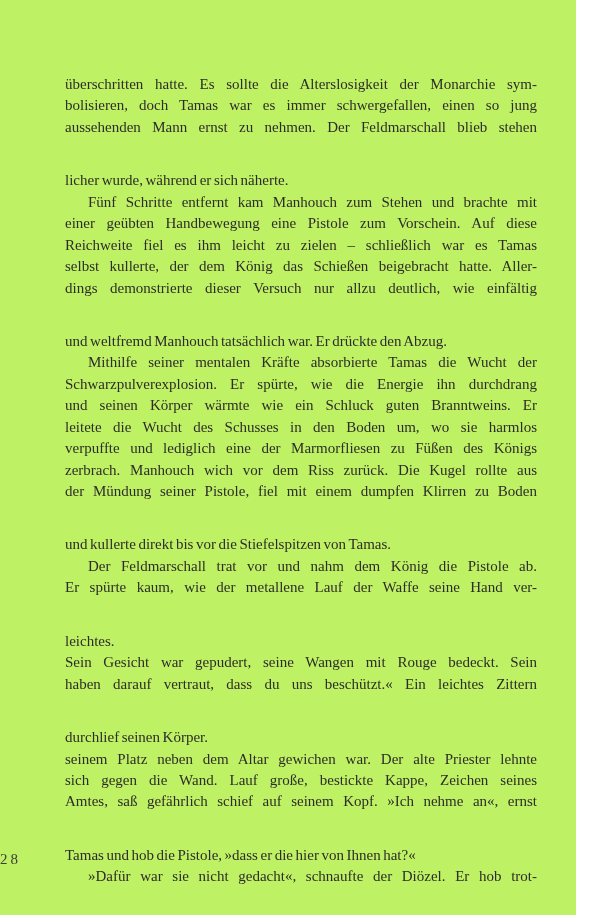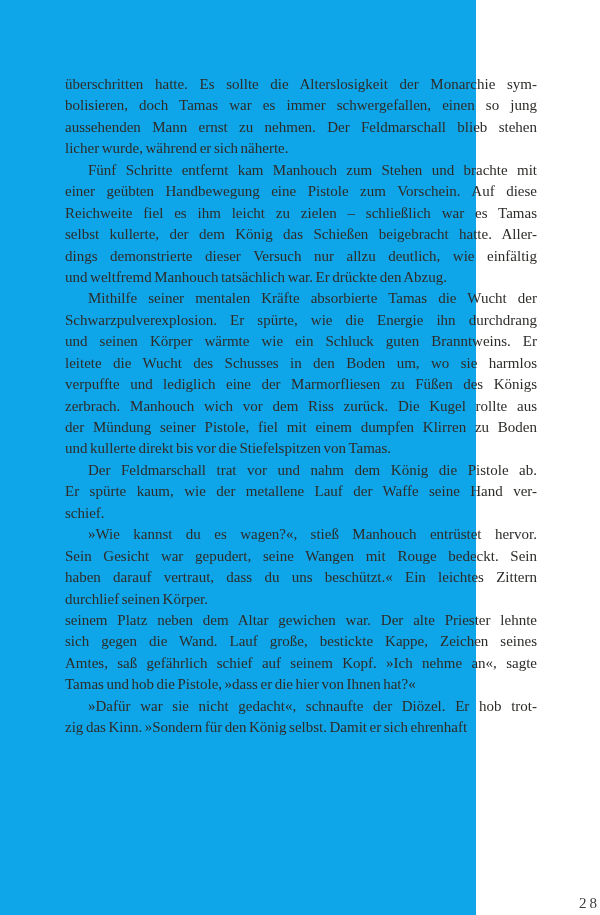--- a/index.html
+++ b/index.html
@@ -5,23 +5,23 @@
   html, body {
     margin: 0;
     padding: 0;
     width: 600px;
     height: 915px;
     background: #ffffff;
     overflow: hidden;
   }
   .book-page {
     position: relative;
-    width: 476px;
+    width: 576px;
     height: 915px;
-    background: #0ea5e9;
+    background: #bef264;
     font-family: "Liberation Serif", "DejaVu Serif", serif;
   }
   .text-block {
     position: absolute;
     left: 65px;
     top: 74px;
     width: 472px;
     font-size: 15px;
     line-height: 21.45px;
     color: #2e2c29;
@@ -29,34 +29,34 @@
   }
   .line {
     text-align: justify;
     text-align-last: justify;
     height: 21.45px;
     overflow: hidden;
     white-space: normal;
   }
   .line.para-end {
     text-align-last: left;
+    margin-top: 32px;
   }
   .line.indent {
     text-indent: 23px;
   }
   .page-number {
     position: absolute;
     left: 0;
     top: 851px;
     width: 600px;
-    text-align: right;
+    text-align: left;
     font-size: 15px;
     letter-spacing: 3px;
     color: #3d3d3d;
-    margin-top: 44px;
   }
 </style>
 </head>
 <body>
 
 <div class="book-page">
   <div class="text-block">
       <div class="line">überschritten hatte. Es sollte die Alterslosigkeit der Monarchie sym-</div>
       <div class="line">bolisieren, doch Tamas war es immer schwergefallen, einen so jung</div>
       <div class="line">aussehenden Mann ernst zu nehmen. Der Feldmarschall blieb stehen</div>
@@ -70,26 +70,25 @@
       <div class="line indent">Mithilfe seiner mentalen Kräfte absorbierte Tamas die Wucht der</div>
       <div class="line">Schwarzpulverexplosion. Er spürte, wie die Energie ihn durchdrang</div>
       <div class="line">und seinen Körper wärmte wie ein Schluck guten Branntweins. Er</div>
       <div class="line">leitete die Wucht des Schusses in den Boden um, wo sie harmlos</div>
       <div class="line">verpuffte und lediglich eine der Marmorfliesen zu Füßen des Königs</div>
       <div class="line">zerbrach. Manhouch wich vor dem Riss zurück. Die Kugel rollte aus</div>
       <div class="line">der Mündung seiner Pistole, fiel mit einem dumpfen Klirren zu Boden</div>
       <div class="line para-end">und kullerte direkt bis vor die Stiefelspitzen von Tamas.</div>
       <div class="line indent">Der Feldmarschall trat vor und nahm dem König die Pistole ab.</div>
       <div class="line">Er spürte kaum, wie der metallene Lauf der Waffe seine Hand ver-</div>
-      <div class="line para-end">schief.</div>
-      <div class="line indent">»Wie kannst du es wagen?«, stieß Manhouch entrüstet hervor.</div>
+      <div class="line para-end">leichtes.</div>
       <div class="line">Sein Gesicht war gepudert, seine Wangen mit Rouge bedeckt. Sein</div>
       <div class="line">haben darauf vertraut, dass du uns beschützt.« Ein leichtes Zittern</div>
       <div class="line para-end">durchlief seinen Körper.</div>
       <div class="line">seinem Platz neben dem Altar gewichen war. Der alte Priester lehnte</div>
       <div class="line">sich gegen die Wand. Lauf große, bestickte Kappe, Zeichen seines</div>
-      <div class="line">Amtes, saß gefährlich schief auf seinem Kopf. »Ich nehme an«, sagte</div>
+      <div class="line">Amtes, saß gefährlich schief auf seinem Kopf. »Ich nehme an«, ernst</div>
       <div class="line para-end">Tamas und hob die Pistole, »dass er die hier von Ihnen hat?«</div>
       <div class="line indent">»Dafür war sie nicht gedacht«, schnaufte der Diözel. Er hob trot-</div>
       <div class="line para-end">zig das Kinn. »Sondern für den König selbst. Damit er sich ehrenhaft</div>
     </div>
   <div class="page-number">28</div>
 </div>
 
 </body></html>

